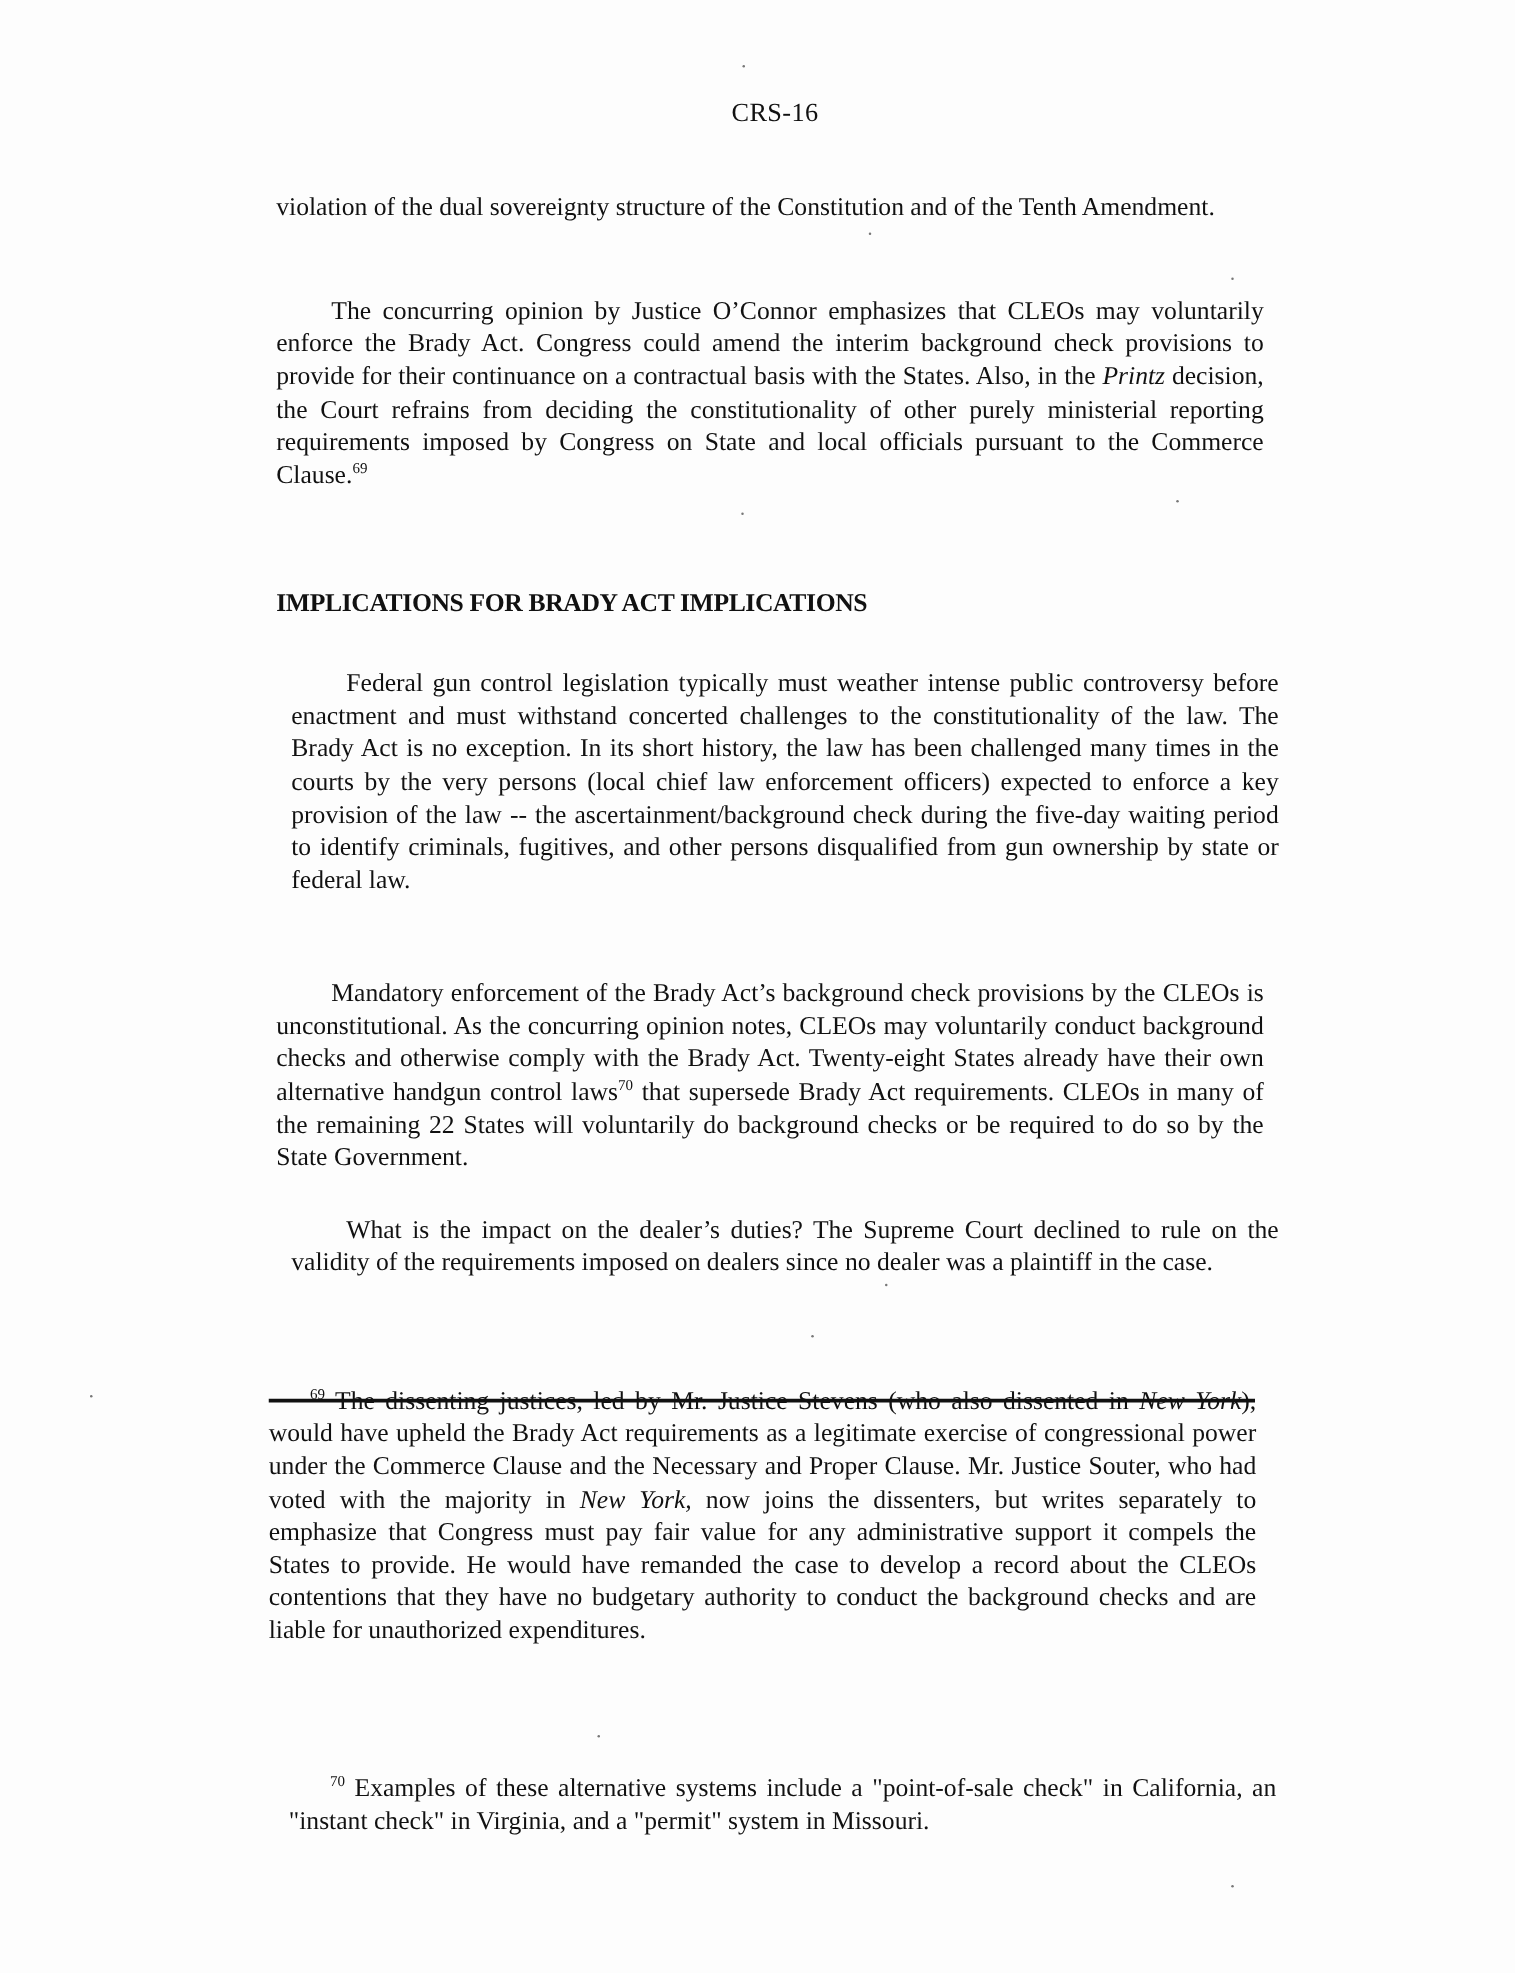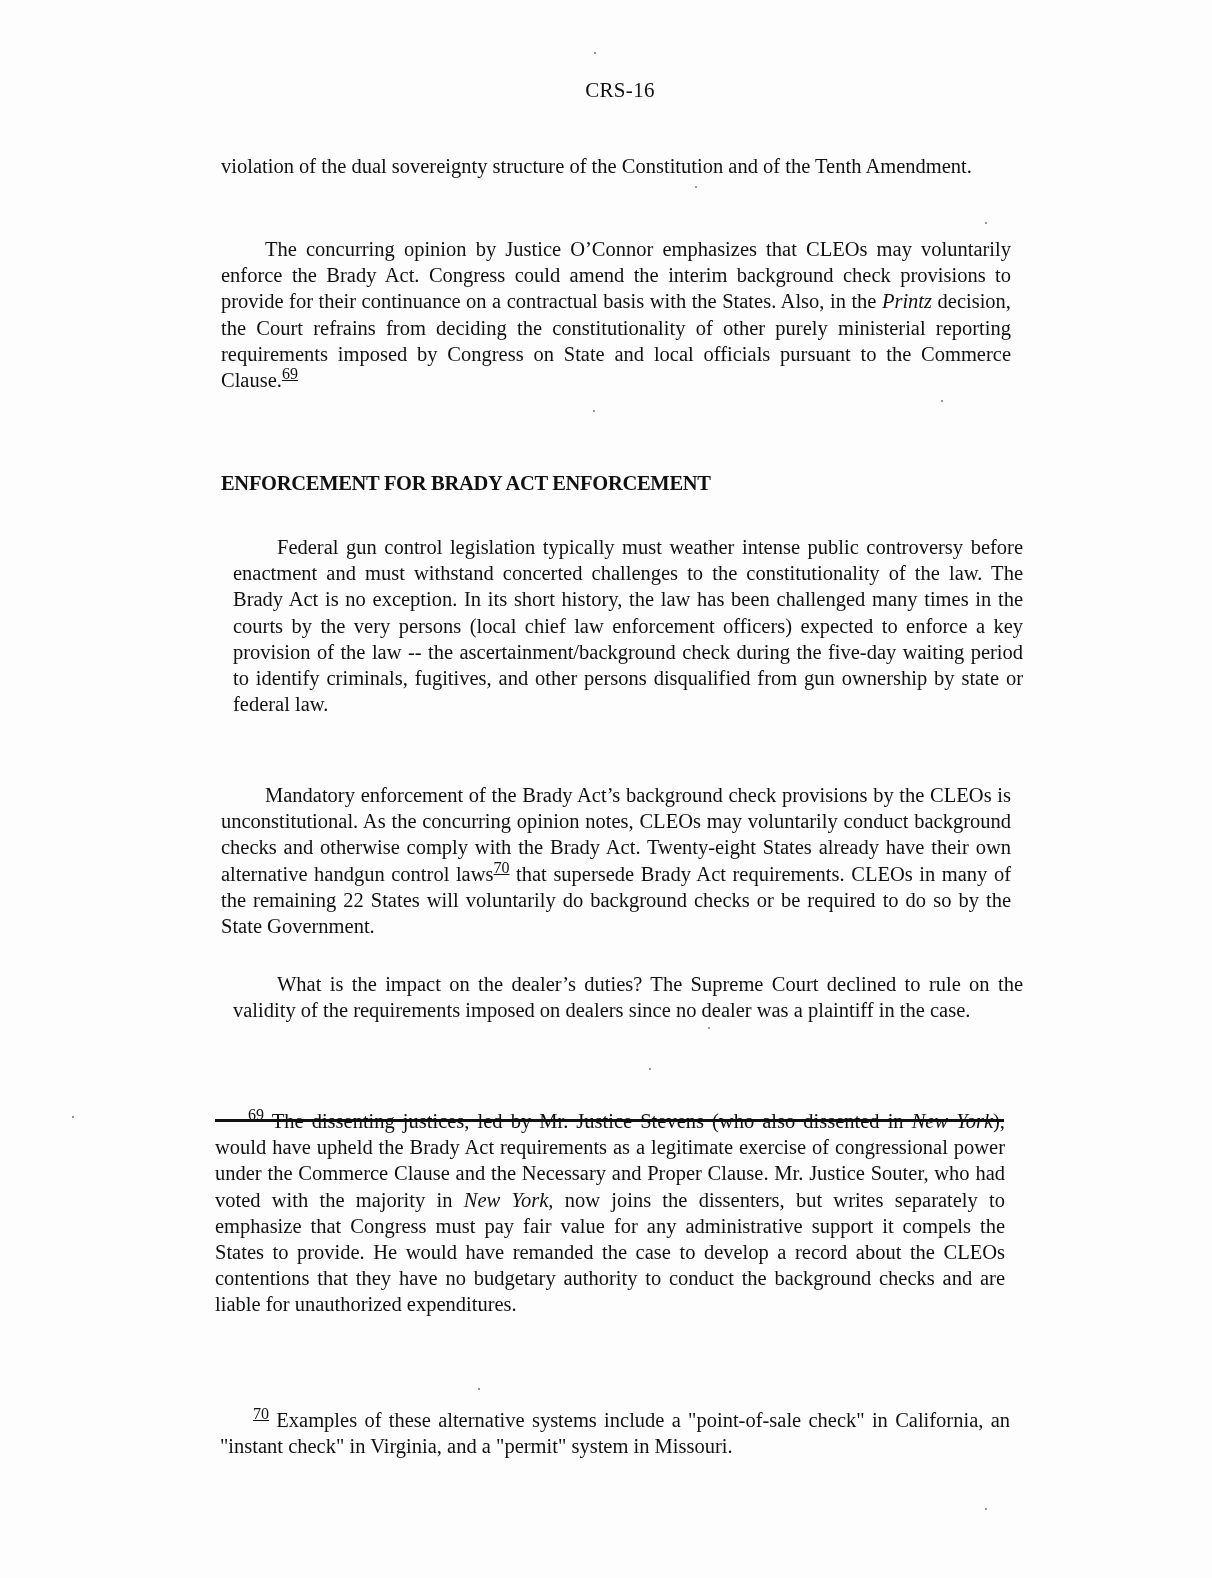--- a/index.html
+++ b/index.html
@@ -31,21 +31,21 @@
   }
   .indent { text-indent: 44px; }
   .heading {
     position: absolute;
     left: 221px;
     top: 472px;
     font-size: 20.5px;
     font-weight: bold;
     letter-spacing: -0.3px;
   }
-  sup { font-size: 16px; line-height: 0; vertical-align: 8px; text-decoration: underline; }
+  sup { font-size: 12px; line-height: 0; vertical-align: 8px; }
   .footnote-rule {
     position: absolute;
     left: 215px;
     top: 1119px;
     width: 789px;
     height: 3px;
     background: #111;
   }
   .footnote {
     position: absolute;
@@ -65,41 +65,41 @@
 <div class="page-number">CRS-16</div>
 
 <p class="text-block" style="top:153px; margin:0;">
   <span>violation of the dual sovereignty structure of the Constitution and of the Tenth Amendment.</span>
 </p>
 
 <p class="text-block indent" style="top:236px; margin:0;">
   <span>The concurring opinion by Justice O’Connor emphasizes that CLEOs may voluntarily enforce the Brady Act.  Congress could amend the interim background check provisions to provide for their continuance on a contractual basis with the States.  Also,  in the </span><em>Printz</em><span> decision,  the Court refrains from deciding the constitutionality of other purely ministerial reporting requirements imposed by Congress on State and local officials pursuant to the Commerce Clause.</span><sup>69</sup>
 </p>
 
-<div class="heading">ENFORCEMENT FOR BRADY ACT ENFORCEMENT</div>
+<div class="heading">IMPLICATIONS FOR BRADY ACT IMPLICATIONS</div>
 
 <p class="text-block indent" style="top:522px; margin:12px;">
   <span>Federal gun control legislation typically must weather intense public controversy before enactment and must withstand concerted challenges to the constitutionality of the law.  The Brady Act is no exception.  In its short history, the law has been challenged many times in the courts by the very persons (local chief law enforcement officers) expected to enforce a key provision of the law -- the ascertainment/background check during the five-day waiting period to identify criminals, fugitives,  and other persons disqualified from gun ownership by state or federal law.</span>
 </p>
 
 <p class="text-block indent" style="top:782px; margin:0;">
   <span>Mandatory enforcement of the Brady Act’s background check provisions by the CLEOs is unconstitutional.  As the concurring opinion notes,  CLEOs may voluntarily conduct background checks and otherwise comply with the Brady Act.  Twenty-eight States already have their own alternative handgun control laws</span><sup>70</sup><span> that supersede Brady Act requirements. CLEOs in many of the remaining 22 States will voluntarily do background checks or be required to do so by the State Government.</span>
 </p>
 
 <p class="text-block indent" style="top:959px; margin:12px;">
   <span>What is the impact on the dealer’s duties?  The Supreme Court declined to rule on the validity of the requirements imposed on dealers since no dealer was a plaintiff in the case.</span>
 </p>
 
 <div class="footnote-rule"></div>
 
 <p class="footnote indent" style="top:1108px; margin:0;">
   <sup>69</sup><span> The dissenting justices,  led by Mr. Justice Stevens (who also dissented in </span><em>New York</em><span>),  would have upheld the Brady Act requirements as a legitimate exercise of congressional power under the Commerce Clause and the Necessary and Proper Clause. Mr. Justice Souter, who had voted with the majority in </span><em>New York,</em><span> now joins the dissenters,  but writes separately to emphasize that Congress must pay fair value for any administrative support it compels the States to provide.  He would have remanded the case to develop a record about the CLEOs contentions that they have no budgetary authority to conduct the background checks and are liable for unauthorized expenditures.</span>
 </p>
 
-<p class="footnote indent" style="top:1402px; margin:5px;">
+<p class="footnote indent" style="top:1402px; margin:16px;">
   <sup>70</sup><span> Examples of these alternative systems include a "point-of-sale check" in California,  an "instant check" in Virginia,  and a "permit" system in Missouri.</span>
 </p>
 
 <div class="speck" style="left:594px; top:52px;"></div>
 <div class="speck" style="left:695px; top:186px;"></div>
 <div class="speck" style="left:985px; top:222px;"></div>
 <div class="speck" style="left:593px; top:410px;"></div>
 <div class="speck" style="left:941px; top:400px;"></div>
 <div class="speck" style="left:708px; top:1027px;"></div>
 <div class="speck" style="left:649px; top:1068px;"></div>

